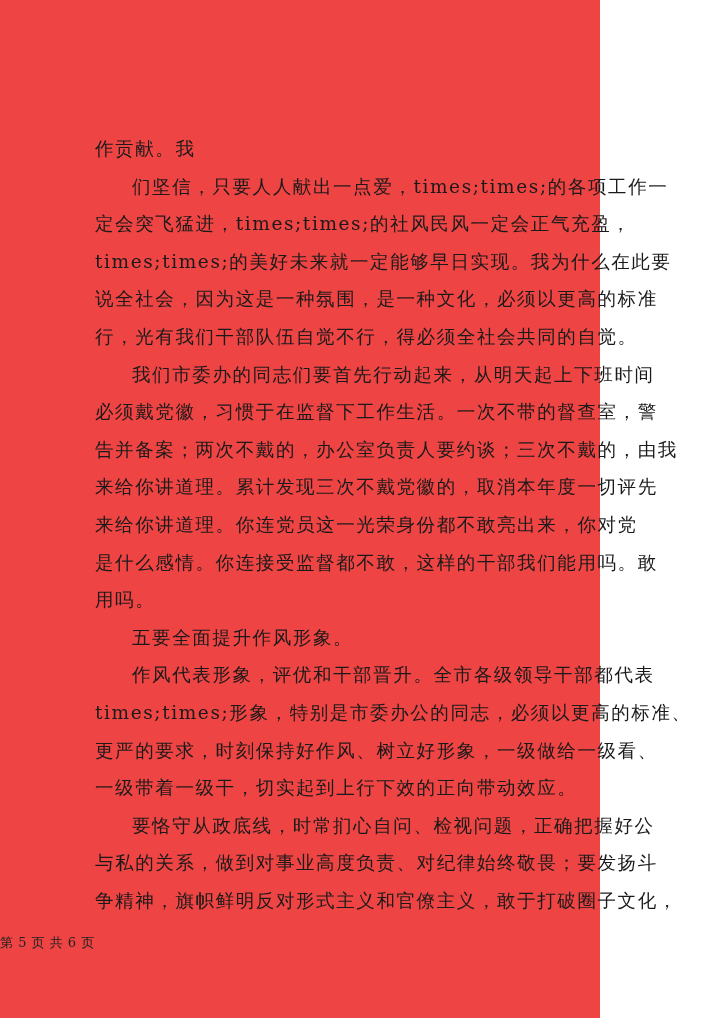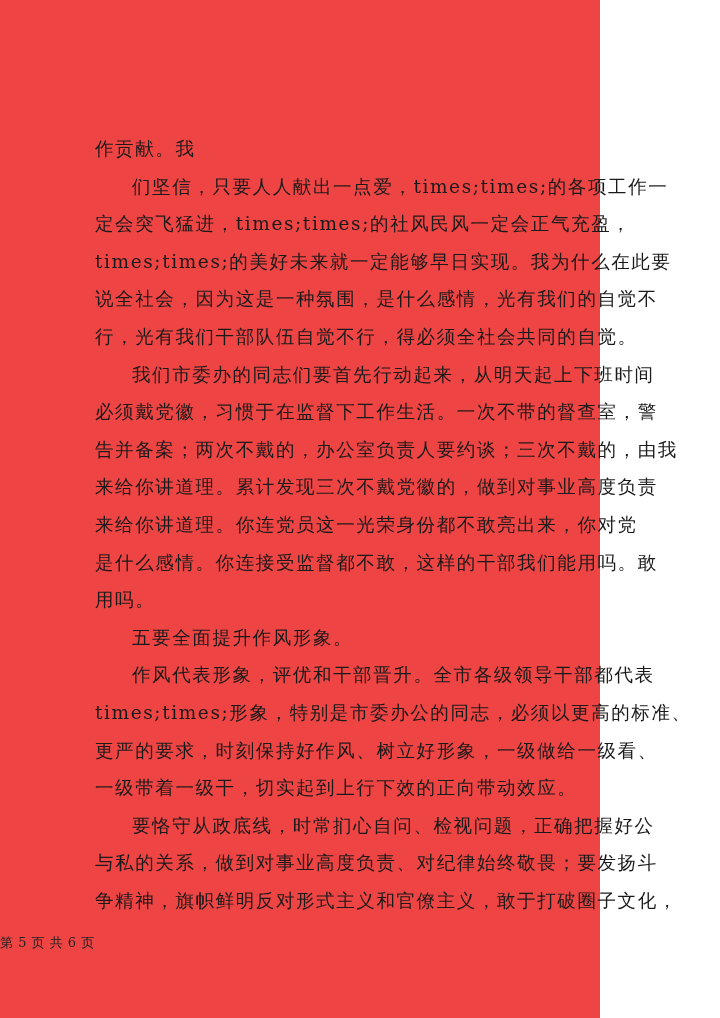--- a/index.html
+++ b/index.html
@@ -51,26 +51,26 @@
 </style>
 </head>
 <body>
 
 <div class="page">
   <div class="content">
     <div class="line" style="top:0px">作贡献。我</div>
     <div class="line indent" style="top:37.6px">们坚信，只要人人献出一点爱，times;times;的各项工作一</div>
     <div class="line" style="top:75.2px">定会突飞猛进，times;times;的社风民风一定会正气充盈，</div>
     <div class="line" style="top:112.8px">times;times;的美好未来就一定能够早日实现。我为什么在此要</div>
-    <div class="line" style="top:150.4px">说全社会，因为这是一种氛围，是什么感情，光有我们的自觉不</div>
+    <div class="line" style="top:150.4px">说全社会，因为这是一种氛围，是一种文化，必须以更高的标准</div>
     <div class="line" style="top:188px">行，光有我们干部队伍自觉不行，得必须全社会共同的自觉。</div>
     <div class="line indent" style="top:225.6px">我们市委办的同志们要首先行动起来，从明天起上下班时间</div>
     <div class="line" style="top:263.2px">必须戴党徽，习惯于在监督下工作生活。一次不带的督查室，警</div>
     <div class="line" style="top:300.8px">告并备案；两次不戴的，办公室负责人要约谈；三次不戴的，由我</div>
-    <div class="line" style="top:338.4px">来给你讲道理。累计发现三次不戴党徽的，做到对事业高度负责</div>
+    <div class="line" style="top:338.4px">来给你讲道理。累计发现三次不戴党徽的，取消本年度一切评先</div>
     <div class="line" style="top:376px">来给你讲道理。你连党员这一光荣身份都不敢亮出来，你对党</div>
     <div class="line" style="top:413.6px">是什么感情。你连接受监督都不敢，这样的干部我们能用吗。敢</div>
     <div class="line" style="top:451.2px">用吗。</div>
     <div class="line indent" style="top:488.8px">五要全面提升作风形象。</div>
     <div class="line indent" style="top:526.4px">作风代表形象，评优和干部晋升。全市各级领导干部都代表</div>
     <div class="line" style="top:564px">times;times;形象，特别是市委办公的同志，必须以更高的标准、</div>
     <div class="line" style="top:601.6px">更严的要求，时刻保持好作风、树立好形象，一级做给一级看、</div>
     <div class="line" style="top:639.2px">一级带着一级干，切实起到上行下效的正向带动效应。</div>
     <div class="line indent" style="top:676.8px">要恪守从政底线，时常扪心自问、检视问题，正确把握好公</div>
     <div class="line" style="top:714.4px">与私的关系，做到对事业高度负责、对纪律始终敬畏；要发扬斗</div>

